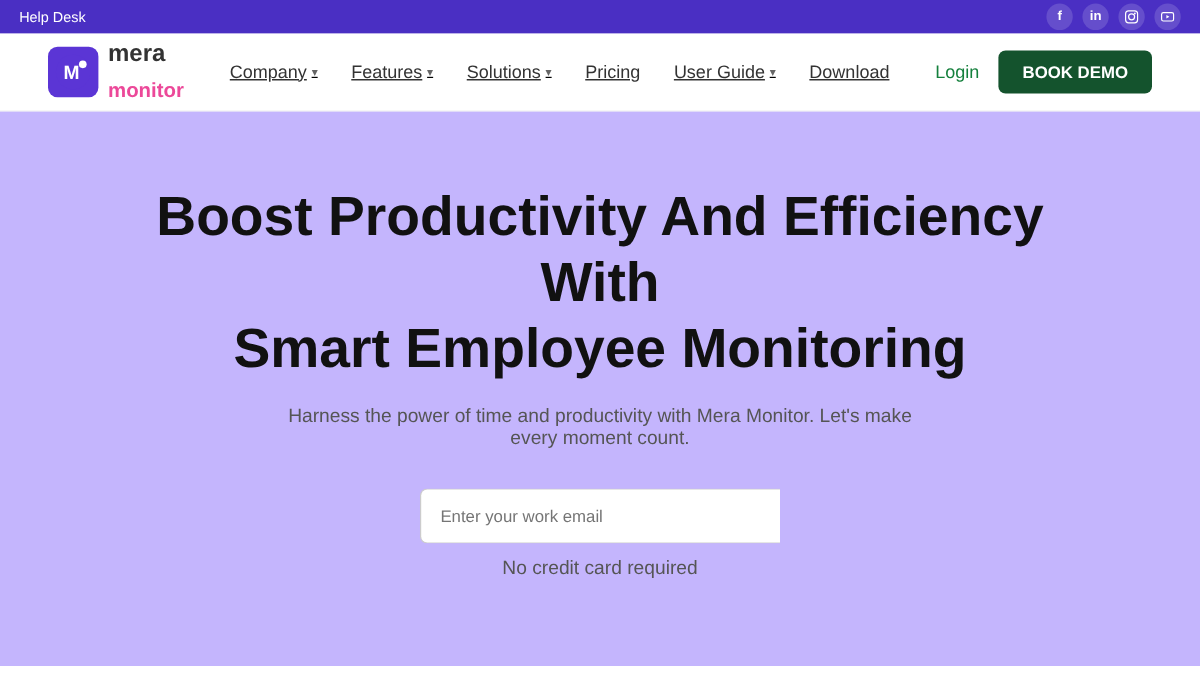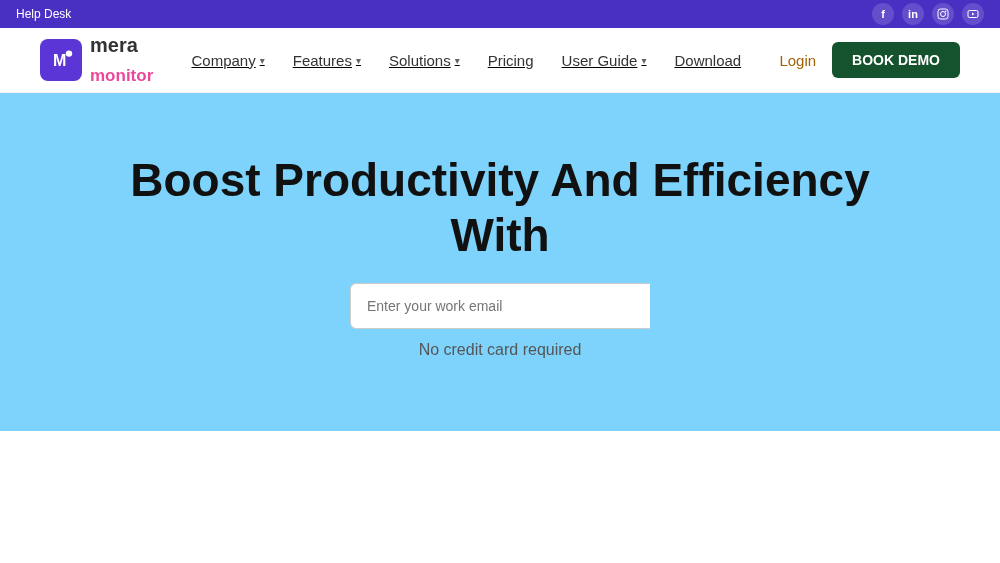--- a/index.html
+++ b/index.html
@@ -49,33 +49,33 @@
 
     .nav-links { display: flex; align-items: center; gap: 28px; text-decoration: underline; }
     .nav-link {
       font-size: 15px; color: #333; text-decoration: none; cursor: pointer;
       display: flex; align-items: center; gap: 4px;
     }
     .chevron { font-size: 10px; color: #666; }
 
     .nav-actions { display: flex; align-items: center; gap: 16px; }
     .login-btn {
-      font-size: 15px; color: #a16207; background: none; border: none;
+      font-size: 15px; color: #15803d; background: none; border: none;
       cursor: pointer; font-weight: 500;
     }
     .book-demo-btn {
       background: #14532d; color: #fff; border: none; border-radius: 6px;
       padding: 10px 20px; font-size: 14px; font-weight: 600; cursor: pointer;
     }
 
     
     .hero {
       text-align: center;
       padding: 60px 32px 40px;
-      background: #7dd3fc;
+      background: #c4b5fd;
     }
     .hero h1 {
       font-size: 46px; font-weight: 800; color: #111;
       line-height: 1.2; max-width: 750px; margin: 0 auto 20px;
     }
     .hero p {
       font-size: 16px; color: #555; max-width: 520px; margin: 0 auto 32px;
     }
 
     .cta-form {
@@ -173,21 +173,23 @@
 
   <div class="nav-actions">
     <button class="login-btn">Login</button>
     <button class="book-demo-btn">BOOK DEMO</button>
   </div>
 </nav>
 
 <section class="hero">
   <h1>
     <span>Boost Productivity And Efficiency With</span><br>
+    <span>Smart Employee Monitoring</span>
   </h1>
+  <p>Harness the power of time and productivity with Mera Monitor. Let's make every moment count.</p>
 
   <div class="cta-form">
     <input class="email-input" type="email" placeholder="Enter your work email" style="">
   </div>
   <p class="no-credit">No credit card required</p>
 </section>
 
 <div class="video-section">
   
 </div>

